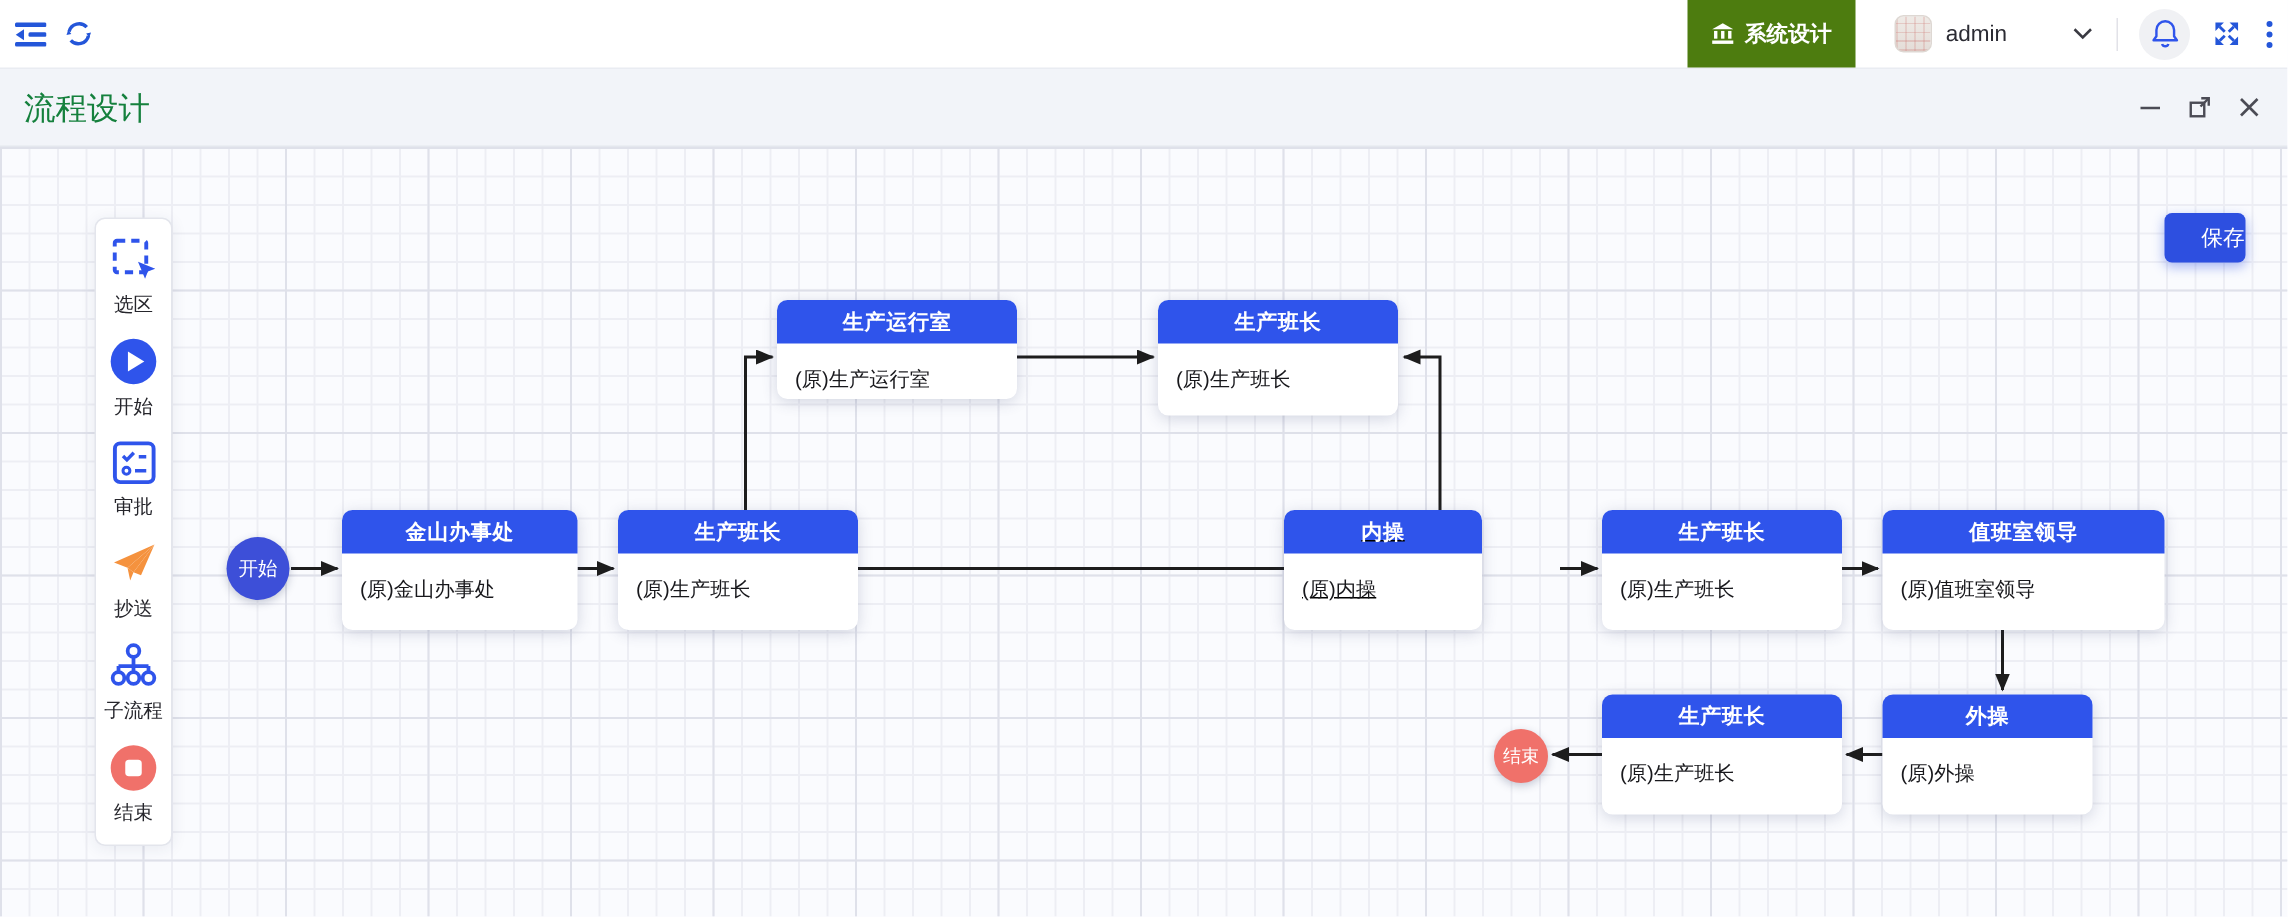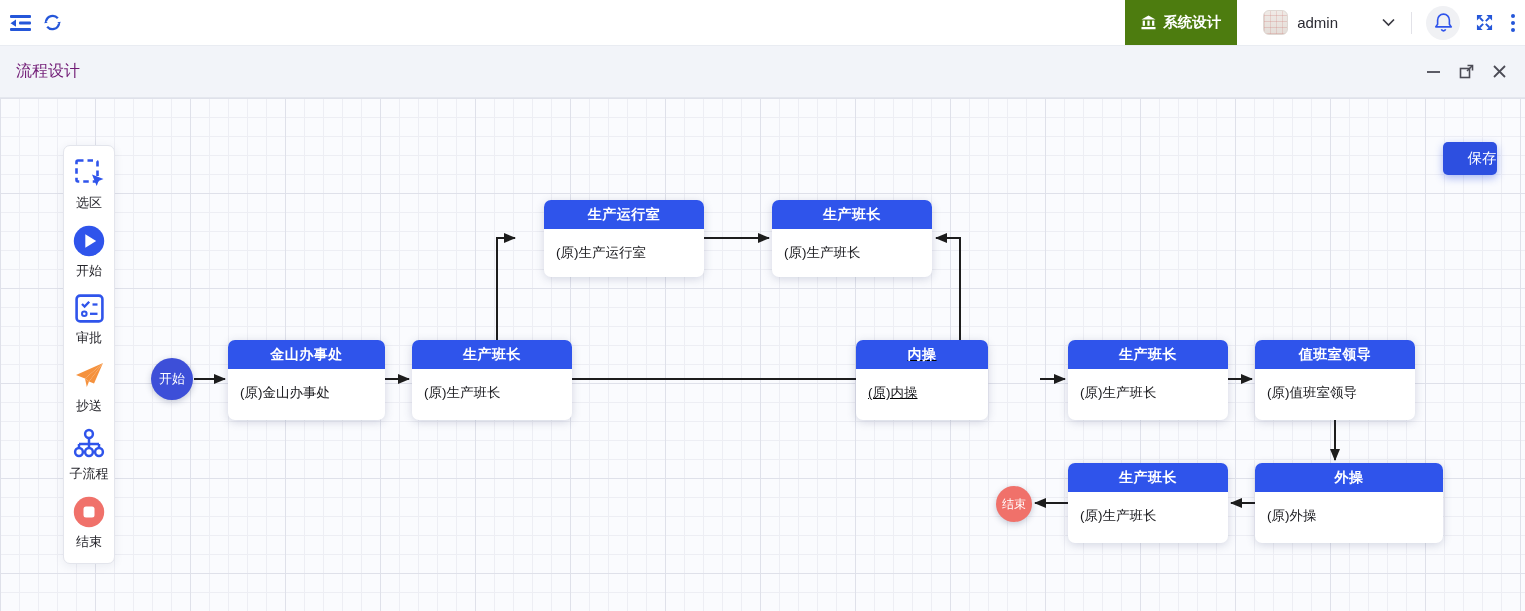--- a/index.html
+++ b/index.html
@@ -27,21 +27,21 @@
   .bell-wrap { width:34px; height:34px; border-radius:50%; background:#f0f1f4;
     display:flex; align-items:center; justify-content:center; cursor:pointer; }
   .fs-wrap { margin:0 16px; display:flex; cursor:pointer; }
   .kebab { display:flex; flex-direction:column; gap:3px; padding:4px 10px 4px 2px;
     cursor:pointer; }
   .kebab i { width:4px; height:4px; border-radius:50%; background:#2456d9; }
 
   
   .panel-header { height:52px; background:#f2f4f9; border-bottom:1px solid #e4e7ee;
     display:flex; align-items:center; justify-content:space-between; padding:0 16px; }
-  .panel-title { font-size:16px; color:#701a75; }
+  .panel-title { font-size:21px; color:#15803d; }
   .win-controls { display:flex; align-items:center; gap:18px; padding-right:2px; }
   .win-controls span { display:flex; cursor:pointer; }
 
   
   .canvas { position:relative; height:513px; background-color:#fafbfe;
     background-image:
       linear-gradient(#dfe1ea 1px, transparent 1px),
       linear-gradient(90deg,#dfe1ea 1px, transparent 1px),
       linear-gradient(#edeef4 1px, transparent 1px),
       linear-gradient(90deg,#edeef4 1px, transparent 1px);
@@ -207,41 +207,41 @@
         <span>开始</span>
       </div>
       <div class="flow-node" style="left: 228px; top: 242px; width: 157px; height: 80px;">
         <div class="node-header">金山办事处</div>
         <div class="node-body">(原)金山办事处</div>
       </div>
       <div class="flow-node" style="left: 412px; top: 242px; width: 160px; height: 80px;">
         <div class="node-header">生产班长</div>
         <div class="node-body">(原)生产班长</div>
       </div>
-      <div class="flow-node" style="left: 544px; top: 102px; width: 160px; height: 77px; justify-content: flex-end;">
+      <div class="flow-node" style="left: 518px; top: 102px; width: 160px; height: 66px; justify-content: flex-end;">
         <div class="node-header">生产运行室</div>
         <div class="node-body">(原)生产运行室</div>
       </div>
       <div class="flow-node" style="left: 772px; top: 102px; width: 160px; height: 77px;">
         <div class="node-header">生产班长</div>
         <div class="node-body">(原)生产班长</div>
       </div>
       <div class="flow-node" style="left: 856px; top: 242px; width: 132px; height: 80px; text-decoration: underline;">
         <div class="node-header">内操</div>
         <div class="node-body">(原)内操</div>
       </div>
       <div class="flow-node" style="left: 1068px; top: 242px; width: 160px; height: 80px;">
         <div class="node-header">生产班长</div>
         <div class="node-body">(原)生产班长</div>
       </div>
-      <div class="flow-node" style="left: 1255px; top: 242px; width: 160px; height: 80px;">
+      <div class="flow-node" style="left: 1255px; top: 242px; width: 188px; height: 80px;">
         <div class="node-header">值班室领导</div>
         <div class="node-body">(原)值班室领导</div>
       </div>
-      <div class="flow-node" style="left: 1255px; top: 365px; width: 188px; height: 80px;">
+      <div class="flow-node" style="left: 1255px; top: 365px; width: 140px; height: 80px;">
         <div class="node-header">外操</div>
         <div class="node-body">(原)外操</div>
       </div>
       <div class="flow-node" style="left: 1068px; top: 365px; width: 160px; height: 80px;">
         <div class="node-header">生产班长</div>
         <div class="node-body">(原)生产班长</div>
       </div>
       <div class="flow-circle end" style="left: 996px; top: 388px; width: 36px; height: 36px;">
         <span>结束</span>
       </div>

